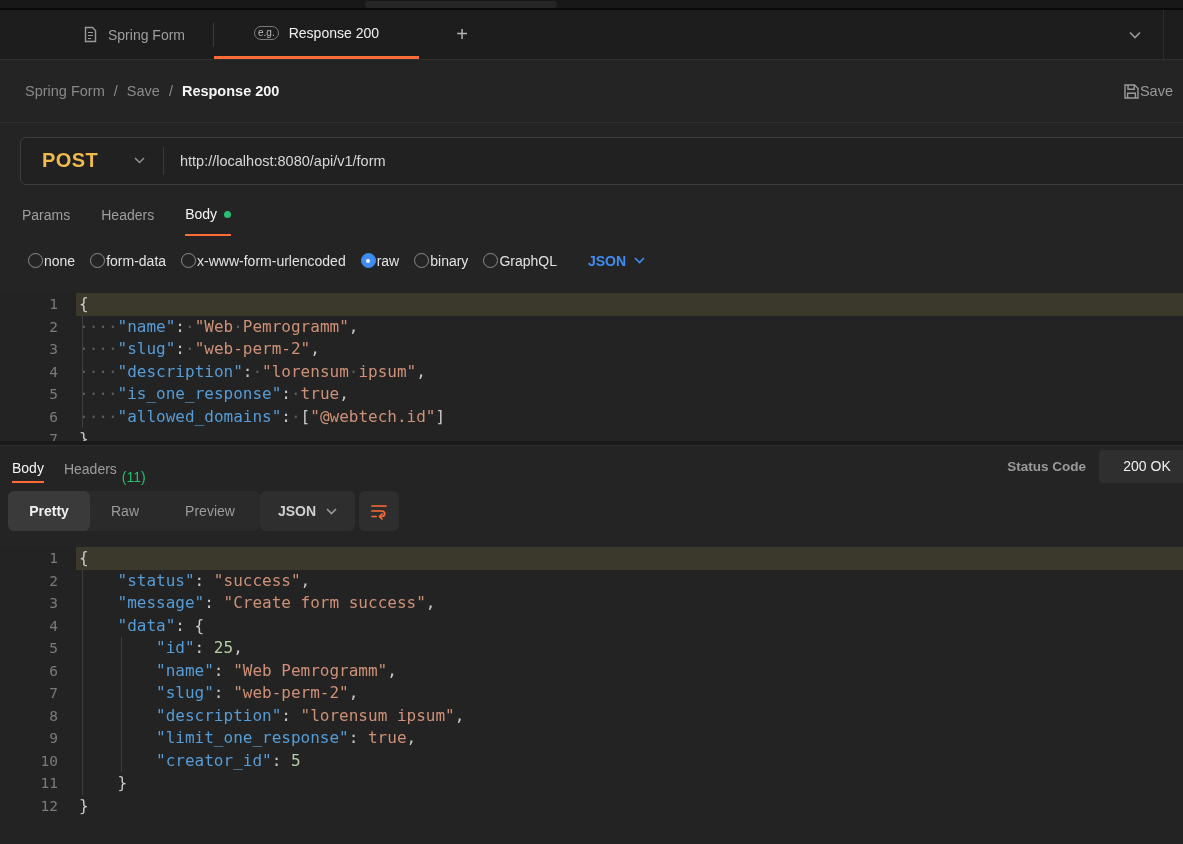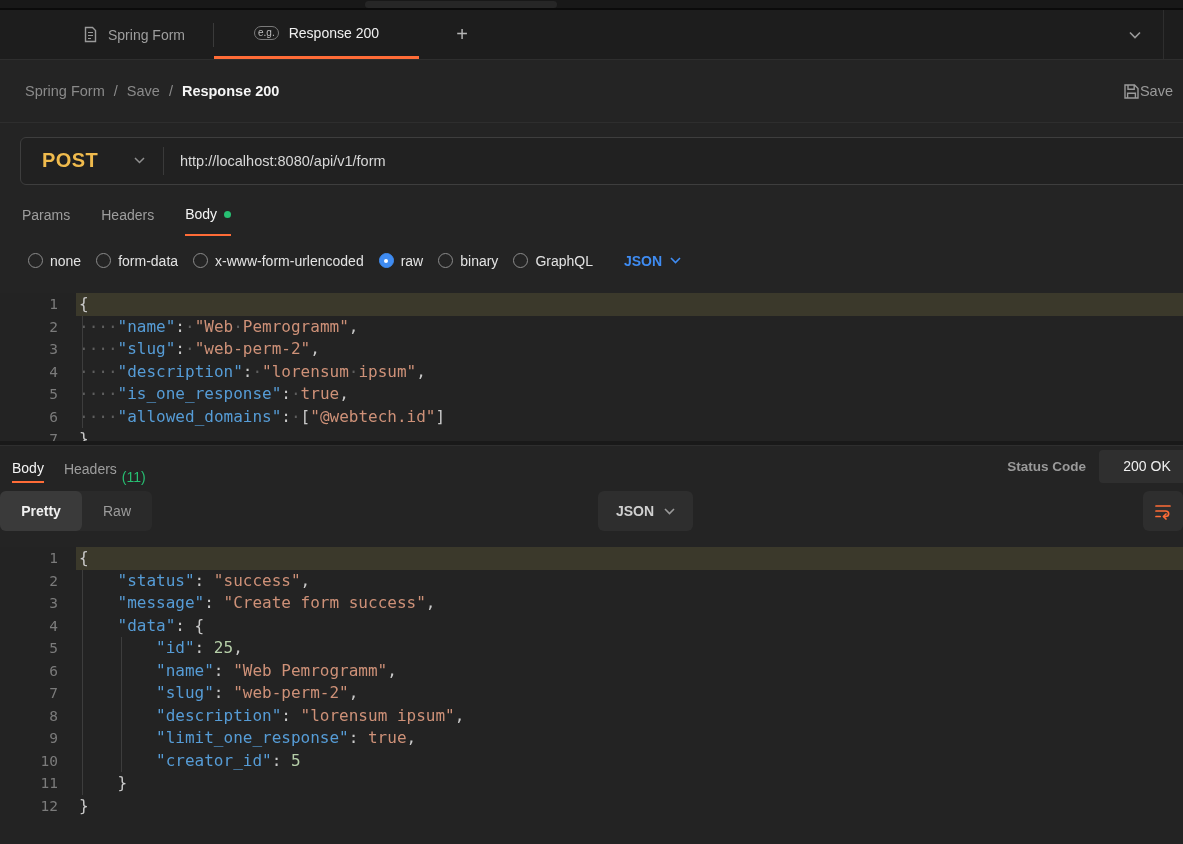--- a/index.html
+++ b/index.html
@@ -43,21 +43,21 @@
   .url-text { padding-left:16px; color:#d8d8d8; font-size:14.5px; flex:1; }
 
   
   .req-tabs { height:38px; display:flex; gap:31px; padding-left:22px; flex:none; }
   .req-tab { display:flex; align-items:center; gap:7px; color:#9e9e9e; cursor:pointer; padding-bottom:4px; }
   .req-tab.active { color:#f5f5f5; border-bottom:2px solid var(--accent); }
   .green-dot { width:7px; height:7px; border-radius:50%; background:var(--green); }
 
   
   .radio-row { height:49px; display:flex; align-items:center; gap:15px; padding-left:28px; flex:none; }
-  .radio-item { display:flex; align-items:center; gap:7px; color:#e3e3e3; cursor:pointer; }
+  .radio-item { display:flex; align-items:center; gap:1px; color:#e3e3e3; cursor:pointer; }
   .radio { width:15px; height:15px; border-radius:50%; border:1.5px solid #8b8b8b; flex:none; position:relative; }
   .radio.sel { border-color:var(--blue); background:var(--blue); }
   .radio.sel::after { content:""; position:absolute; left:4.5px; top:4.5px; width:4px; height:4px; border-radius:50%; background:#fff; }
   .lang-select { margin-left:16px; display:flex; align-items:center; gap:8px; color:var(--blue); font-weight:bold; cursor:pointer; }
 
   
   .editor { background:#232323; display:flex; font-family:"DejaVu Sans Mono", monospace; font-size:16px; line-height:22.5px; }
   .editor-request { margin-top:8px; height:148px; overflow:hidden; flex:none; }
   .editor-response { flex:1; overflow:hidden; }
   .gutter { width:76px; flex:none; color:#7b7b7b; font-size:14.5px; text-align:right; padding-right:18px; }
@@ -79,21 +79,21 @@
   .resp-header { height:40px; display:flex; align-items:center; padding-left:12px; flex:none; position:relative; }
   .resp-tab { display:flex; align-items:center; gap:5px; color:#9e9e9e; cursor:pointer; height:34px; padding-top:6px; }
   .resp-tab.active { color:#f5f5f5; border-bottom:2px solid var(--accent); }
   .resp-tab + .resp-tab { margin-left:20px; }
   .hdr-count { color:var(--green);margin-top:16px; }
   .status-wrap { margin-left:auto; display:flex; align-items:center; gap:13px; }
   .status-label { color:#9a9a9a; font-weight:bold; font-size:13.5px; }
   .status-box { background:#2f2f2f; border-radius:4px; height:33px; min-width:96px; display:flex; align-items:center; justify-content:center; color:#f0f0f0; margin-right:-12px; padding:0 14px; cursor:pointer; }
 
   
-  .resp-toolbar { height:50px; display:flex; align-items:center; padding-left:0; gap:7px; flex:none;justify-content:space-between; }
+  .resp-toolbar { height:50px; display:flex; align-items:center; padding-left:8px; flex:none; }
   .seg-group { display:flex; background:#2a2a2a; border-radius:6px; height:40px; align-items:stretch; }
   .seg { display:flex; align-items:center; justify-content:center; color:#9c9c9c; cursor:pointer; border-radius:6px; }
   .seg.s1 { width:82px; } .seg.s2 { width:70px; } .seg.s3 { width:100px; }
   .seg.active { background:#3a3a3a; color:#f0f0f0; font-weight:bold; }
   .resp-lang-btn { height:40px; width:95px; background:#2e2e2e; border-radius:6px; display:flex; align-items:center; justify-content:center; gap:10px; color:#d0d0d0; font-weight:bold; cursor:pointer; }
   .resp-lang-btn .icon { color:#9a9a9a; }
   .wrap-btn { height:40px; width:40px; margin-left:4px; background:#2e2e2e; border-radius:6px; display:flex; align-items:center; justify-content:center; cursor:pointer; color:var(--accent); }
   .spacer-11 { height:11px; flex:none; }
 </style>
 </head>
@@ -250,20 +250,21 @@
   <div class="status-wrap">
     <span class="status-label">Status Code</span>
     <div class="status-box">200 OK</div>
   </div>
 </div>
 
 <div class="resp-toolbar">
   <div class="seg-group">
     <div class="seg s1 active">Pretty</div>
     <div class="seg s2">Raw</div>
+    <div class="seg s3">Preview</div>
   </div>
   <div class="resp-lang-btn">
     <span>JSON</span>
     <span class="icon">
       <svg width="11" height="7" viewBox="0 0 11 7" fill="none" stroke="currentColor" stroke-width="1.6">
           <path d="M1 1l4.5 4.5L10 1"></path>
         </svg>
     </span>
   </div>
   <div class="wrap-btn">

